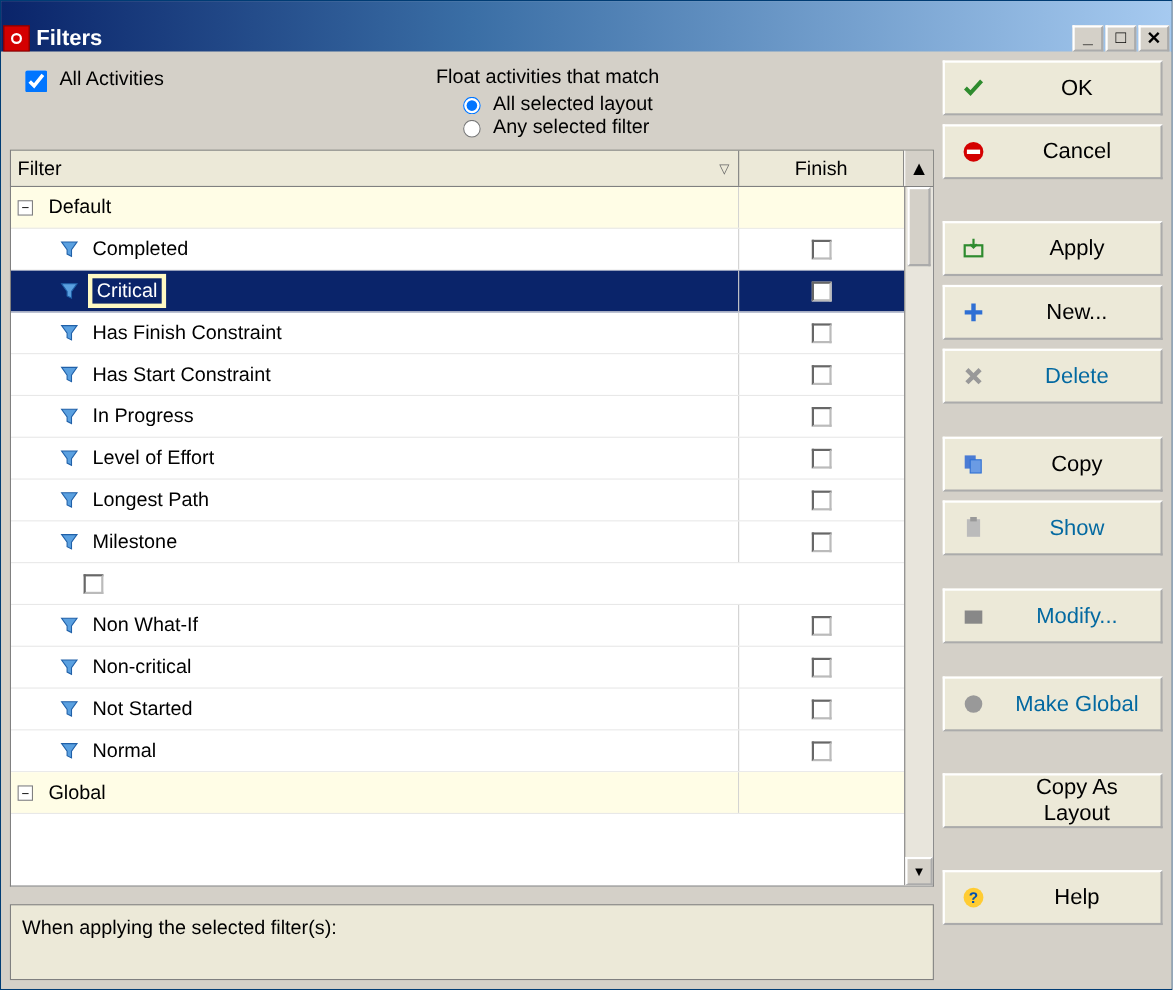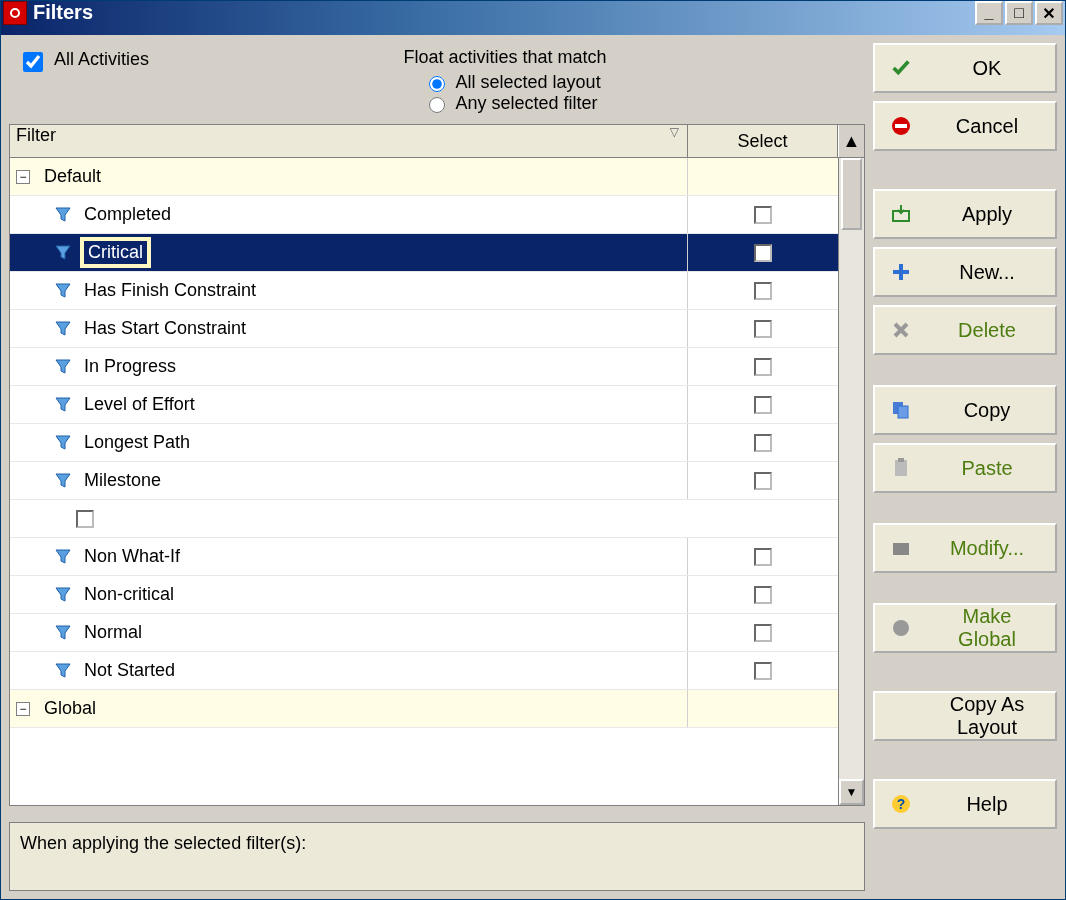--- a/index.html
+++ b/index.html
@@ -13,24 +13,24 @@
     overflow: hidden;
   }
   .window {
     width: 1066px;
     height: 900px;
     display: flex;
     flex-direction: column;
     border: 1px solid #003c74;
   }
   .titlebar {
-    height: 34px;
+    height: 46px;
     background: linear-gradient(to right, #0a246a, #3a6ea5 40%, #a6caf0);
     display: flex;
-    align-items: flex-start;
+    align-items: flex-end;
     color: white;
     padding: 0 2px;
   }
   .titlebar .app-icon {
     width: 24px; height: 24px;
     background:#d40000;
     margin-right: 6px;
     display:flex; align-items:center; justify-content:center;
     border:1px solid #7a0000;
   }
@@ -58,21 +58,21 @@
     overflow:hidden;
   }
   .left {
     flex: 1;
     display: flex;
     flex-direction: column;
     padding: 8px 0 8px 8px;
     border-radius: 23px;
   }
   .right {
-    width: 200px;
+    width: 216px;
     padding: 8px;
     display:flex; flex-direction:column; gap:8px;
   }
   .toprow {
     display:flex;
     padding-bottom:10px;
   }
   .allact {
     display:flex; align-items:flex-start; gap:8px;
     flex:1;
@@ -84,21 +84,21 @@
   .radio-row { display:flex; align-items:center; gap:8px; padding-left:20px; }
   .radio-row input{ width:16px; height:16px; }
   .tablehead {
     display:flex;
     border:1px solid #808080;
     background:#ece9d8;
     height:34px;
     align-items:center;
   }
   .tablehead .colfilter {
-    flex:1; padding-left:6px; display:flex; align-items:flex-start; justify-content:space-between; padding-right:8px;
+    flex:1; padding-left:6px; display:flex; align-items:center; justify-content:space-between; padding-right:8px;
     border-right:1px solid #808080; height:100%;
   }
   .tablehead .colselect {
     width:150px; text-align:center;
     border-right:1px solid #808080; height:100%; display:flex; align-items:center; justify-content:center;
   }
   .tablehead .scrolltop { width:26px; height:100%; display:flex; align-items:center; justify-content:center; background:#d4d0c8; border-left:1px solid #fff;}
   .sorticon { font-size:12px; color:#666; }
   .treebox {
     flex:1;
@@ -164,21 +164,21 @@
   .bottom-area .bottomlabel { margin-bottom:6px; }
   .btn {
     height:50px;
     background:#ece9d8;
     border:2px outset #fff;
     display:flex; align-items:center;
     padding:0 14px;
     cursor:pointer;
     gap:20px;
   }
-  .btn.disabled { color:#4d7c0f; cursor:default; }
+  .btn.disabled { color:#0369a1; cursor:default; }
   .btn .icon { width:24px; display:flex; align-items:center; justify-content:center; }
   .btn .label { flex:1; text-align:center; font-size:20px; }
   .spacer-md { height:14px; }
   .spacer-lg { height:22px; }
 </style>
 </head>
 <body>
 
 <div class="window">
   <div class="titlebar">
@@ -211,21 +211,21 @@
           </div>
         </div>
       </div>
 
       <div class="tablehead">
         <div class="colfilter">
           <span>Filter</span>
           <span class="sorticon">▽</span>
         </div>
         <div class="colselect">
-          <span>Select</span>
+          <span>Finish</span>
         </div>
         <div class="scrolltop">▲</div>
       </div>
 
       <div class="treebox">
         <div class="tree-scroll-area" id="tree-rows">
             <div class="tree-row group">
               <div class="cell-name">
                 <span class="expander">−</span>
                 <span class="row-label">Default</span>
@@ -378,35 +378,35 @@
               </div>
             </div>
             <div class="tree-row">
               <div class="cell-name">
                 <span class="indent"></span>
                 <span class="funnel">
                   <svg width="18" height="18" viewBox="0 0 18 18">
                     <path d="M2 2h14l-5 7v6l-4-2V9z" fill="#5aa0e0" stroke="#2060a8" stroke-width="1"></path>
                   </svg>
                 </span>
+                <span class="row-label-wrap"><span class="row-label">Not Started</span></span>
+              </div>
+              <div class="cell-select">
+                <span class="checkbox-box"></span>
+              </div>
+            </div>
+            <div class="tree-row">
+              <div class="cell-name">
+                <span class="indent"></span>
+                <span class="funnel">
+                  <svg width="18" height="18" viewBox="0 0 18 18">
+                    <path d="M2 2h14l-5 7v6l-4-2V9z" fill="#5aa0e0" stroke="#2060a8" stroke-width="1"></path>
+                  </svg>
+                </span>
                 <span class="row-label-wrap"><span class="row-label">Normal</span></span>
-              </div>
-              <div class="cell-select">
-                <span class="checkbox-box"></span>
-              </div>
-            </div>
-            <div class="tree-row">
-              <div class="cell-name">
-                <span class="indent"></span>
-                <span class="funnel">
-                  <svg width="18" height="18" viewBox="0 0 18 18">
-                    <path d="M2 2h14l-5 7v6l-4-2V9z" fill="#5aa0e0" stroke="#2060a8" stroke-width="1"></path>
-                  </svg>
-                </span>
-                <span class="row-label-wrap"><span class="row-label">Not Started</span></span>
               </div>
               <div class="cell-select">
                 <span class="checkbox-box"></span>
               </div>
             </div>
             <div class="tree-row group">
               <div class="cell-name">
                 <span class="expander">−</span>
                 <span class="row-label">Global</span>
               </div>
@@ -481,21 +481,21 @@
           </span>
         <span class="label">Copy</span>
       </div>
       <div class="btn disabled">
         <span class="icon">
             <svg width="22" height="22">
               <rect x="5" y="3" width="12" height="16" fill="#bbb"></rect>
               <rect x="8" y="1" width="6" height="4" fill="#999"></rect>
             </svg>
           </span>
-        <span class="label">Paste</span>
+        <span class="label">Show</span>
       </div>
       <div class="spacer-md"></div>
       <div class="btn disabled">
         <span class="icon">
             <svg width="22" height="22">
               <rect x="3" y="6" width="16" height="12" fill="#888"></rect>
             </svg>
           </span>
         <span class="label">Modify...</span>
       </div>

